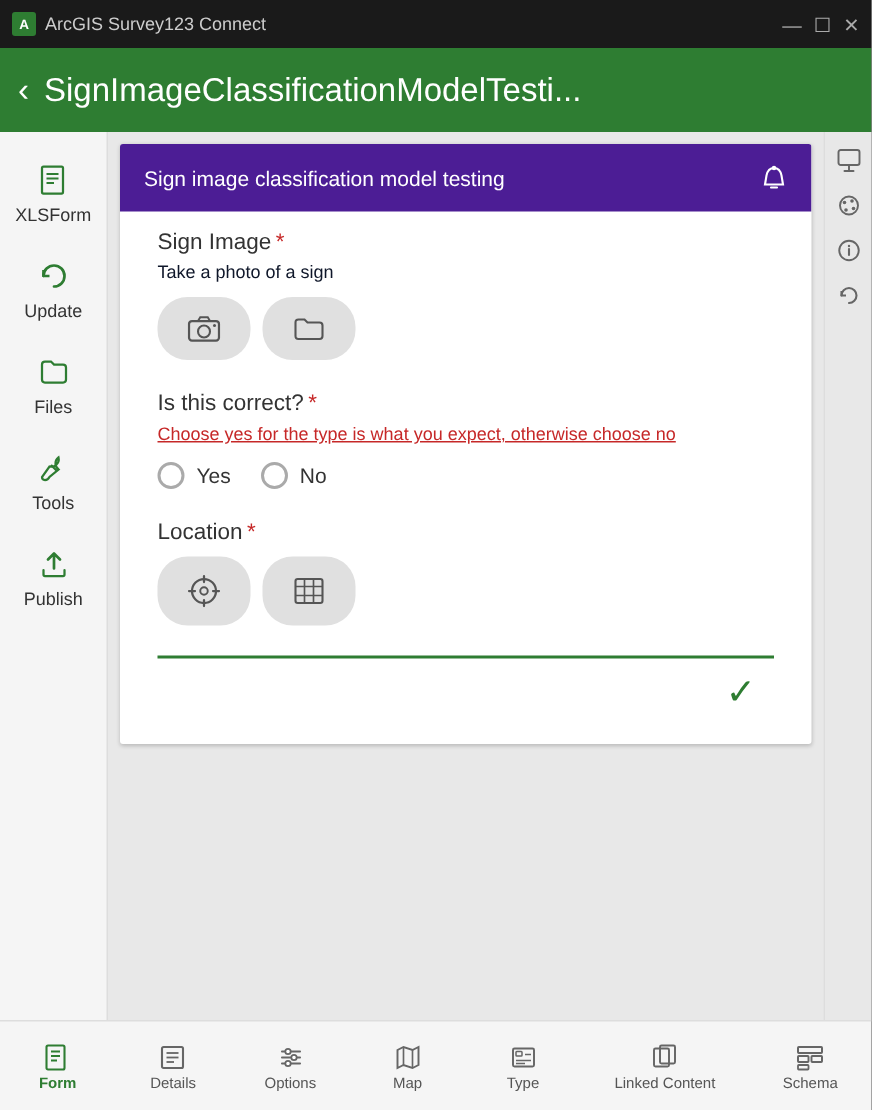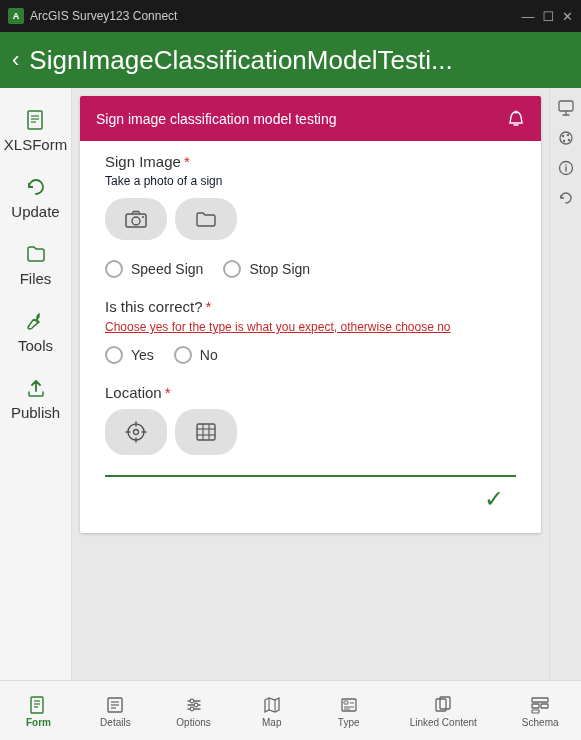--- a/index.html
+++ b/index.html
@@ -59,21 +59,21 @@
       padding: 0 12px;
       gap: 10px;
     }
     .back-arrow {
       color: white;
       font-size: 22px;
       cursor: pointer;
     }
     .app-title {
       color: white;
-      font-size: 26px;
+      font-size: 22px;
       font-weight: 300;
       white-space: nowrap;
       overflow: hidden;
       text-overflow: ellipsis;
     }
 
     
     .main-layout {
       display: flex;
       height: calc(740px - 32px - 56px - 60px);
@@ -100,21 +100,21 @@
       width: 68px;
       border-radius: 4px;
       color: #555;
     }
     .sidebar-item-icon {
       font-size: 22px;
       margin-bottom: 4px;
       color: #2e7d32;
     }
     .sidebar-item-label {
-      font-size: 15px;
+      font-size: 12px;
       color: #333;
       text-align: center;
     }
 
     
     .right-panel {
       width: 32px;
       background: #e8e8e8;
       border-left: 1px solid #ddd;
       display: flex;
@@ -139,21 +139,21 @@
 
     
     .survey-card {
       background: white;
       border-radius: 2px;
       overflow: hidden;
       box-shadow: 0 1px 3px rgba(0,0,0,0.2);
     }
 
     .survey-header {
-      background: #be185d;
+      background: #4c1d95;
       padding: 12px 16px;
       display: flex;
       align-items: center;
       justify-content: space-between;
     }
     .survey-header-title {
       color: white;
       font-size: 14px;
     }
     .survey-header-icon {
@@ -412,30 +412,20 @@
             </button>
             <button class="media-btn">
               <svg width="22" height="18" viewBox="0 0 22 18" fill="none">
                 <path d="M2 5 Q2 3 4 3 H8 L10 5 H18 Q20 5 20 7 V14 Q20 16 18 16 H4 Q2 16 2 14 Z" stroke="#555" stroke-width="1.4" fill="none"></path>
               </svg>
             </button>
           </div>
         </div>
 
         <div class="form-section">
-          <div class="radio-group">
-            <div class="radio-option">
-              <div class="radio-circle"></div>
-              <span class="radio-label">Speed Sign</span>
-            </div>
-            <div class="radio-option">
-              <div class="radio-circle"></div>
-              <span class="radio-label">Stop Sign</span>
-            </div>
-          </div>
         </div>
 
         <div class="form-section">
           <div class="form-label">
             <span>Is this correct?</span><span class="required-star">*</span>
           </div>
           <div class="form-hint-long">Choose yes for the type is what you expect, otherwise choose no</div>
           <div class="radio-group">
             <div class="radio-option">
               <div class="radio-circle"></div>

